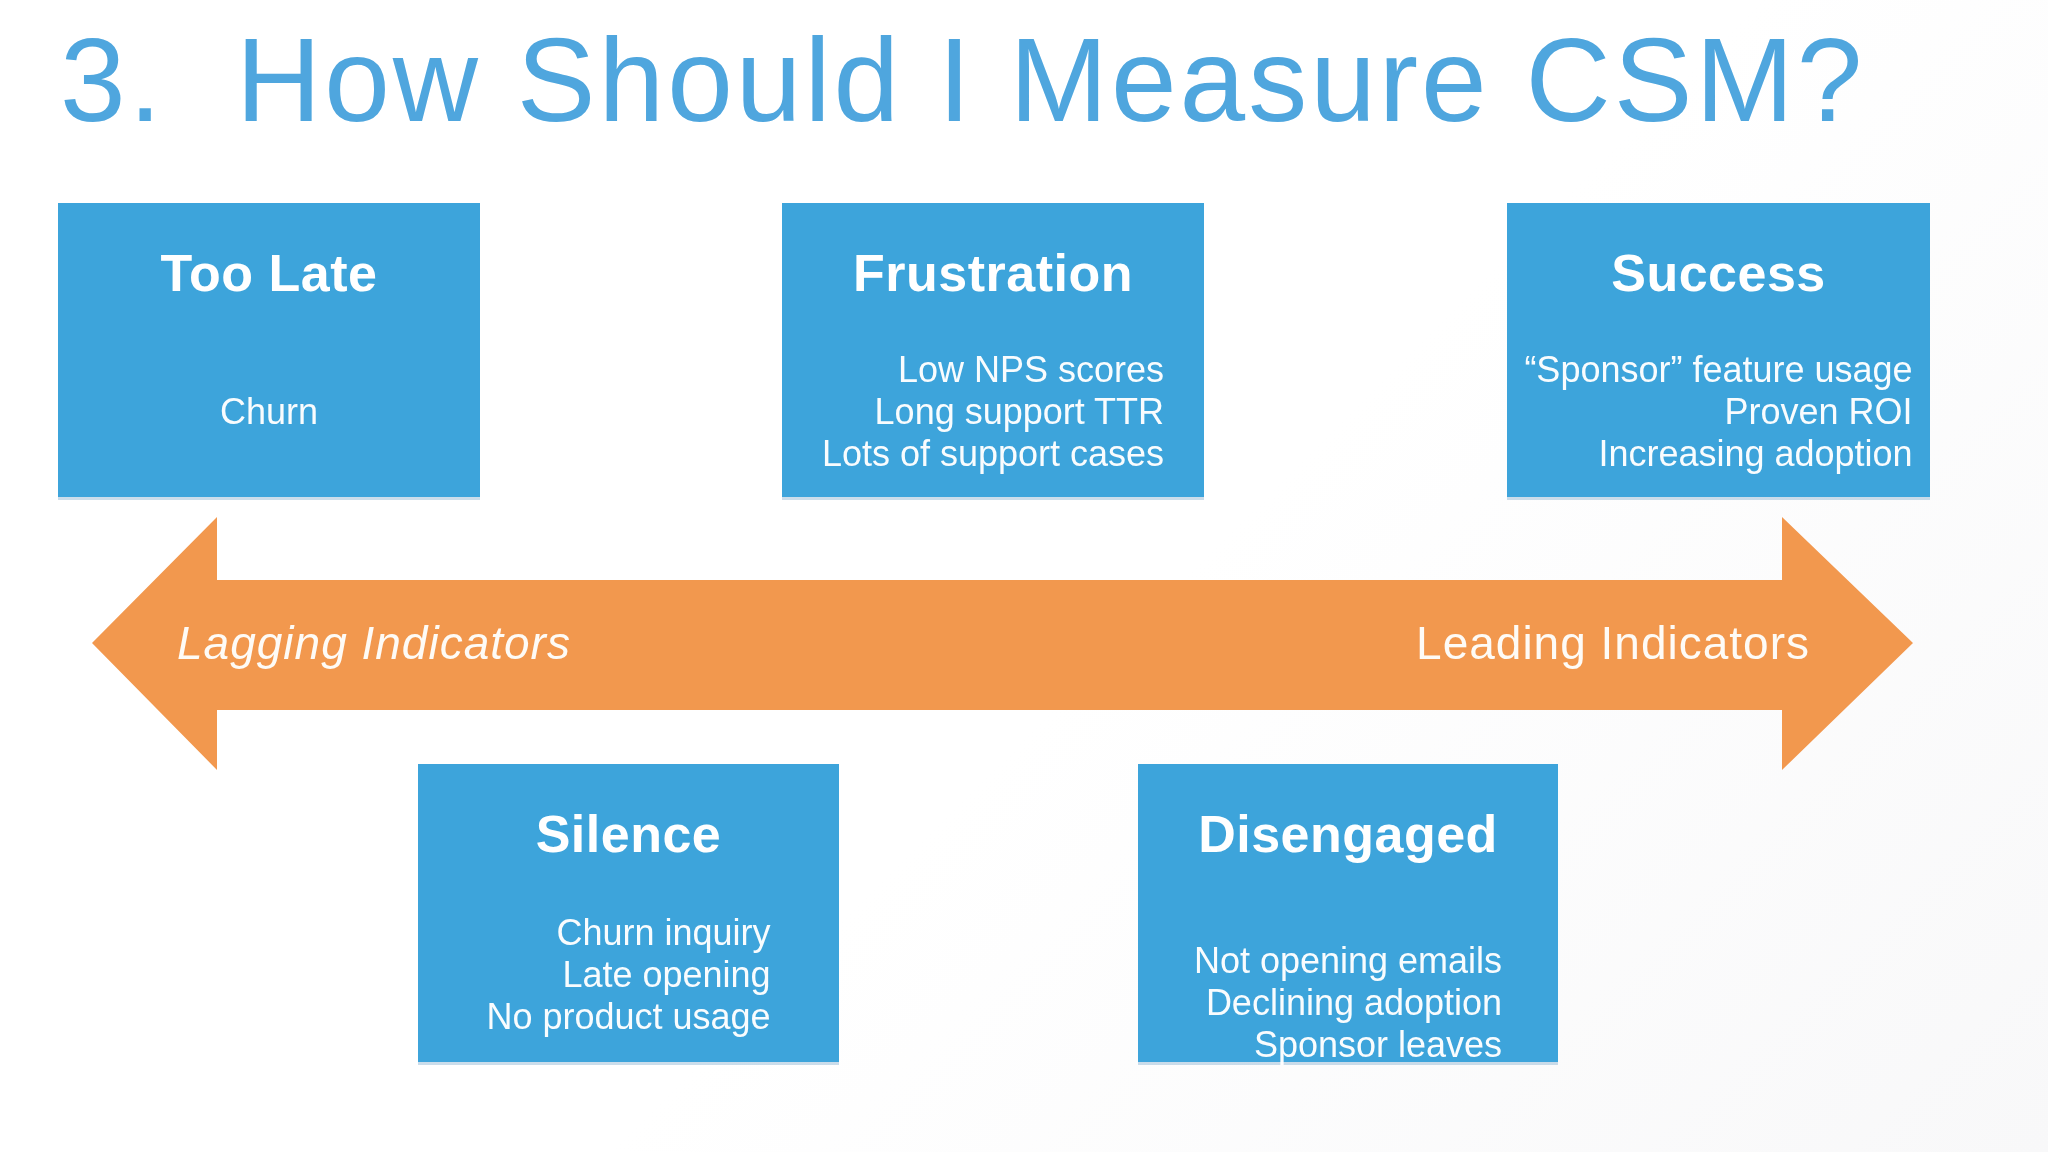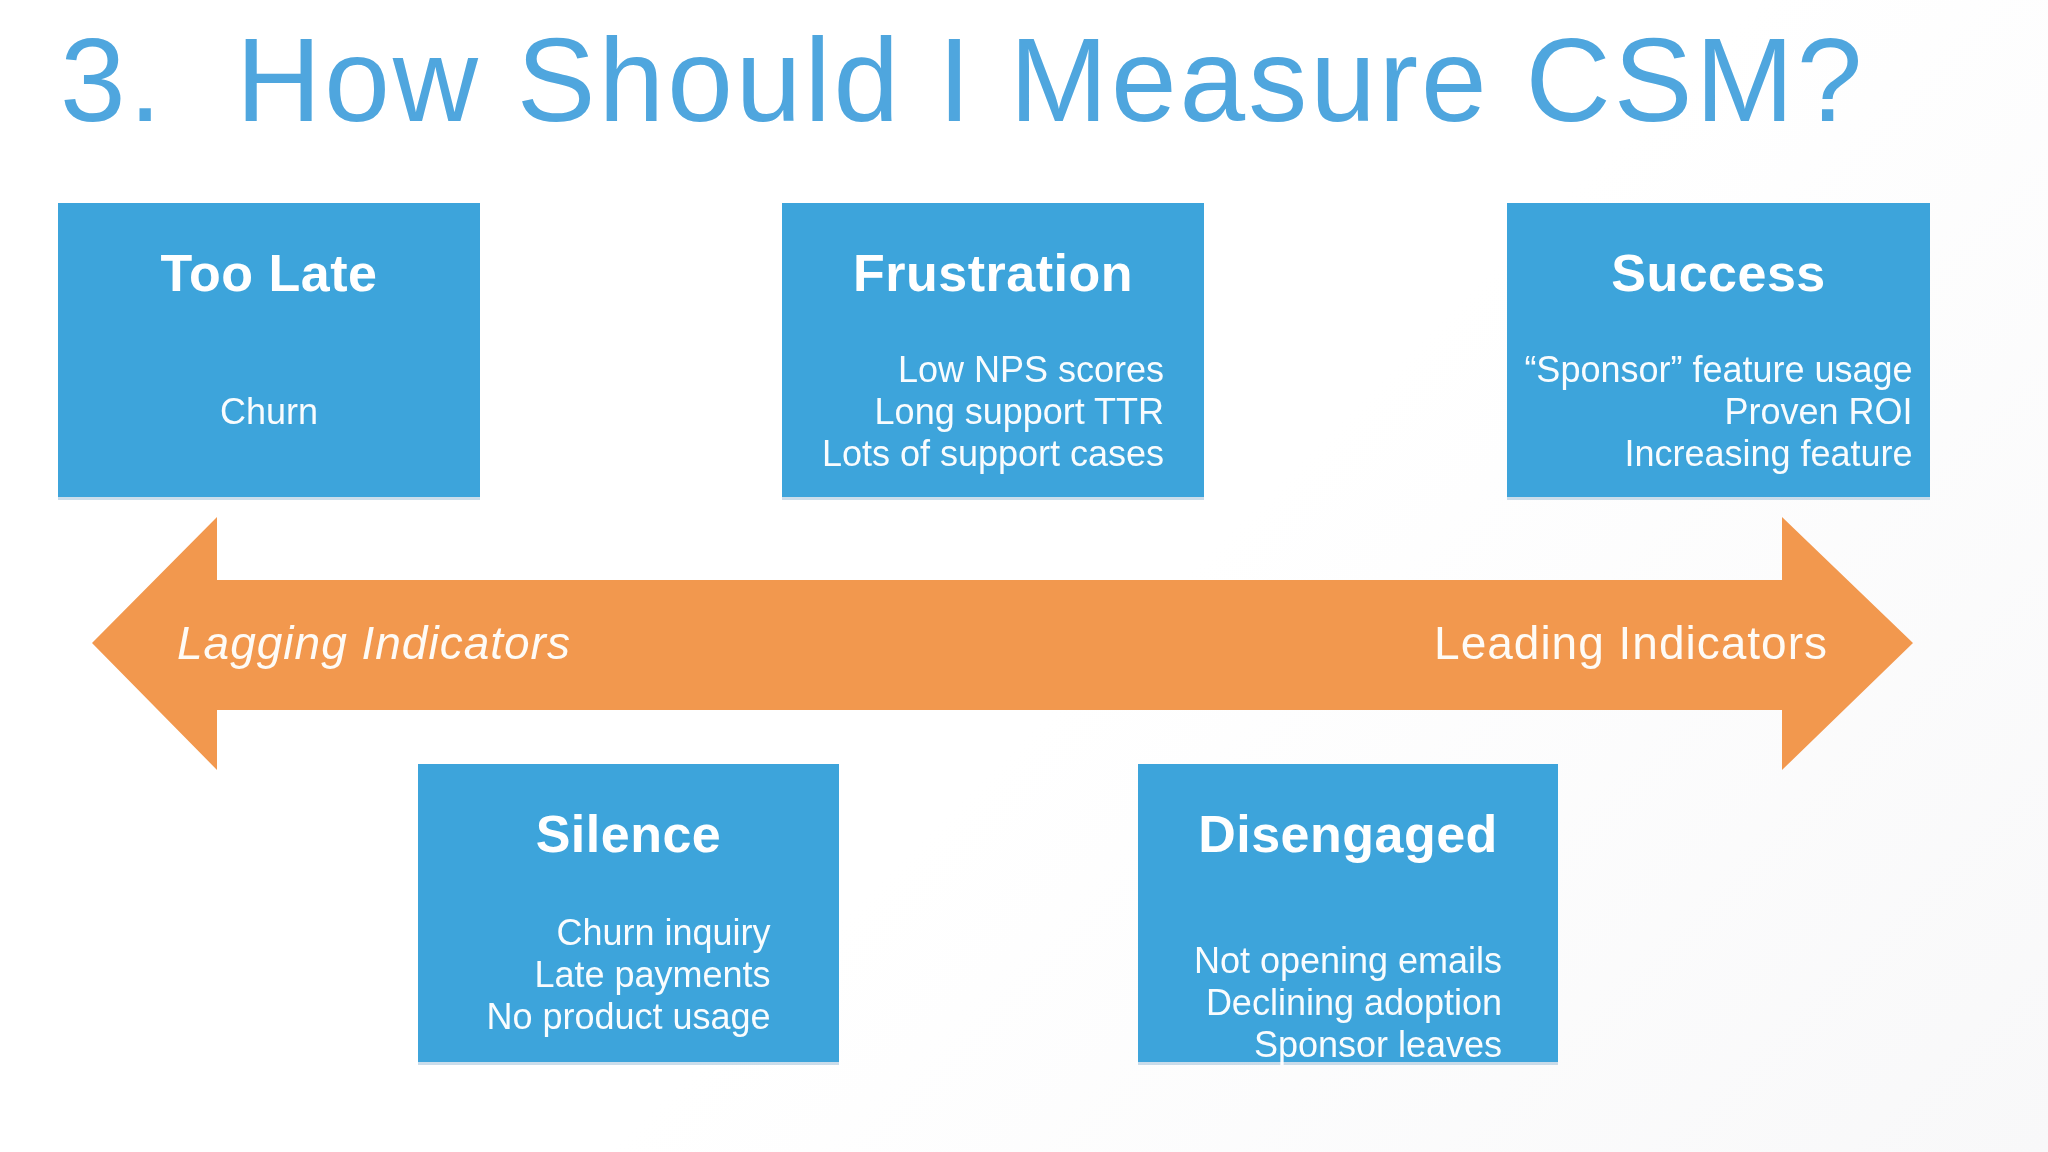--- a/index.html
+++ b/index.html
@@ -59,21 +59,21 @@
   .box-disengaged  { left: 1138px; top: 764px; width: 420px; height: 298px; gap: 36px; }
   .arrow-label {
     position: absolute;
     top: 617px;
     font-size: 46px;
     line-height: 52px;
     color: #FEFBF6;
     letter-spacing: 1px;
   }
   .arrow-label-left  { left: 177px; font-style: italic; }
-  .arrow-label-right { right: 220px; text-align: left; }
+  .arrow-label-right { right: 238px; text-align: left; }
 </style>
 </head>
 <body>
 
 <div class="slide">
 
   <div class="slide-title">3.  How Should I Measure CSM?</div>
 
   <svg class="arrow-svg" viewBox="0 0 2048 1152" aria-hidden="true">
     <polygon points="92,643 217,517 217,580 1782,580 1782,517 1913,643 1782,770 1782,710 217,710 217,770" fill="#F2984E"></polygon>
@@ -97,29 +97,29 @@
       <div>Long support TTR</div>
       <div>Lots of support cases</div>
     </div>
   </div>
 
   <div class="box box-success">
     <div class="box-title">Success</div>
     <div class="box-body">
       <div>“Sponsor” feature usage</div>
       <div>Proven ROI</div>
-      <div>Increasing feature</div>
+      <div>Increasing adoption</div>
     </div>
   </div>
 
   <div class="box box-silence">
     <div class="box-title">Silence</div>
     <div class="box-body">
       <div>Churn inquiry</div>
-      <div>Late payments</div>
+      <div>Late opening</div>
       <div>No product usage</div>
     </div>
   </div>
 
   <div class="box box-disengaged">
     <div class="box-title">Disengaged</div>
     <div class="box-body">
       <div>Not opening emails</div>
       <div>Declining adoption</div>
       <div>Sponsor leaves</div>

